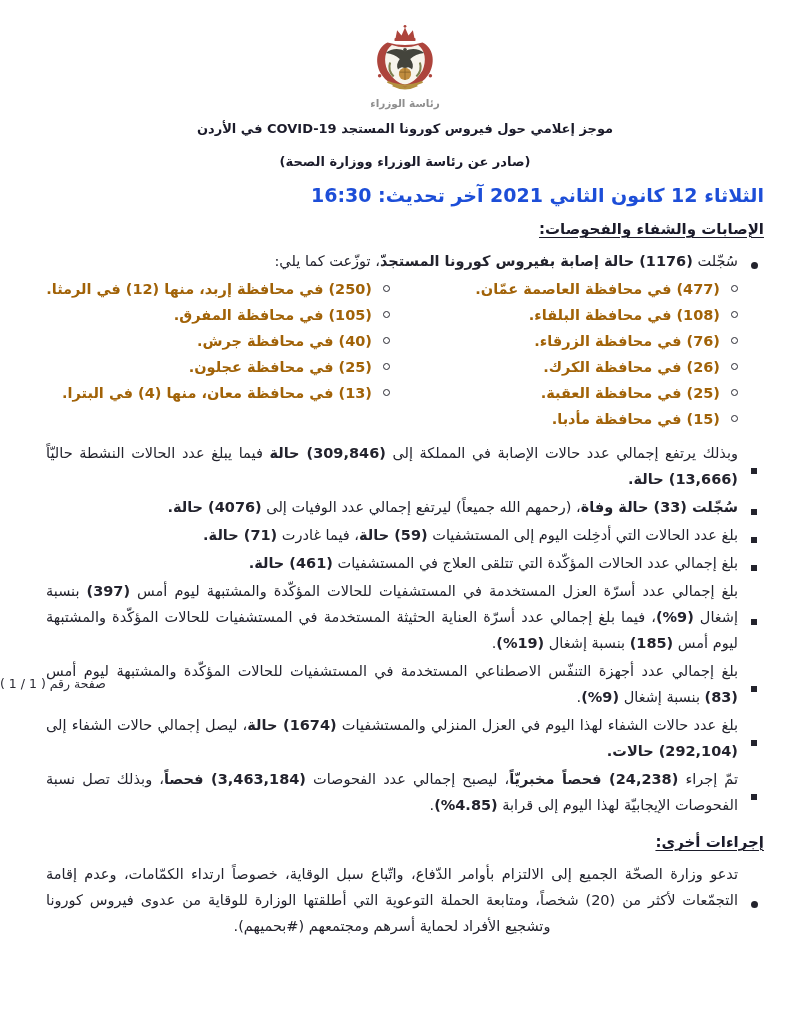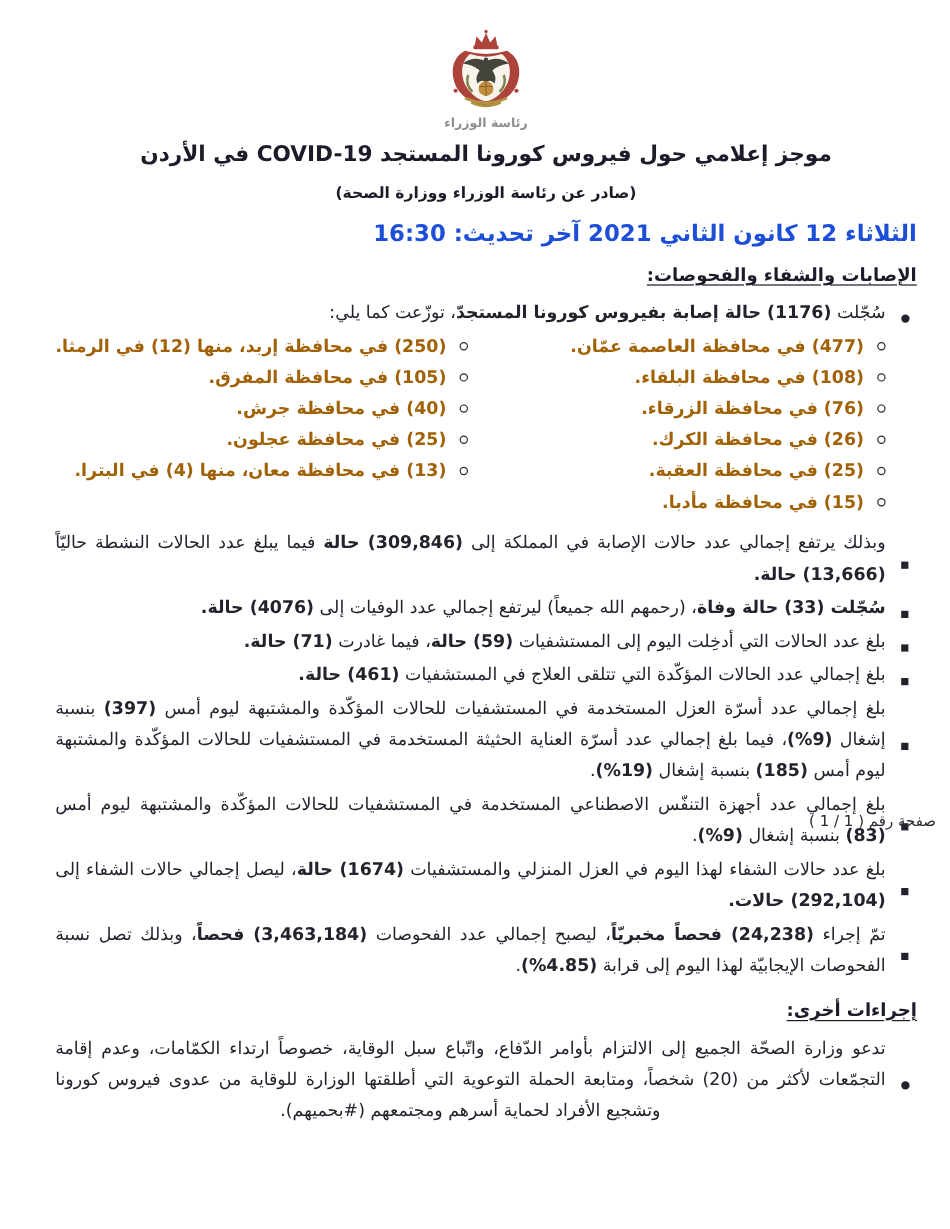--- a/index.html
+++ b/index.html
@@ -13,21 +13,21 @@
     padding:24px 28px 0 46px; direction:rtl;
     color:#23232d; background:#ffffff;
   }
   header { text-align:center; }
   .logo-wrap { display:inline-block; line-height:0; }
   .logo-wrap svg { width:88px; height:70px; }
   .logo-caption {
     color:#8f8f8f; font-size:10.5px; font-weight:bold;
     letter-spacing:1px; line-height:16px; margin-top:1px;
   }
-  h1 { font-size:18px; font-weight:bold; color:#1b1b2a; margin-top:8px; line-height:20px; }
+  h1 { font-size:13px; font-weight:bold; color:#1b1b2a; margin-top:8px; line-height:20px; }
   .subtitle { font-size:13px; font-weight:bold; color:#1b1b2a; margin-top:14px; line-height:17px; }
   .date-line { text-align:right; font-weight:bold; font-size:19px; color:#1d4ed8; margin-top:16px; line-height:19px; }
   h2 {
     font-size:15px; font-weight:bold; color:#1b1b2a;
     text-decoration:underline; text-underline-offset:3px;
     margin:14px 0 8px; line-height:21px;
   }
   .bullet { display:flex; align-items:center; font-size:14.5px; line-height:26px; margin:0 0 2px; }
   .marker { flex:0 0 26px; padding-top:9px; display:flex; }
   .dot { width:7px; height:7px; border-radius:50%; background:#23232d; margin-right:6px; }
@@ -37,21 +37,21 @@
   .bt .b { font-weight:bold; }
   .center-last { text-align-last:center; }
   .gov-cols { display:flex; margin:1px 0 8px; padding-right:22px; }
   .gov-col { flex:1; }
   .gov-item { display:flex; align-items:flex-start; line-height:26px; }
   .gm { flex:0 0 22px; padding-top:9px; display:flex; }
   .gov-text { flex:1; text-align:right; font-weight:bold; font-size:14.5px; color:#a16207; }
   .stats-block { margin-top:4px; }
   footer {
     position:absolute; bottom:56px; left:0; right:12px;
-    text-align:right; font-size:12.5px; color:#2a2a33; line-height:16px;
+    text-align:left; font-size:12.5px; color:#2a2a33; line-height:16px;
   }
 </style>
 </head>
 <body>
 
 <div class="page">
 
   <header>
     <div class="logo-wrap">
       <svg viewBox="0 0 100 80" aria-hidden="true">

